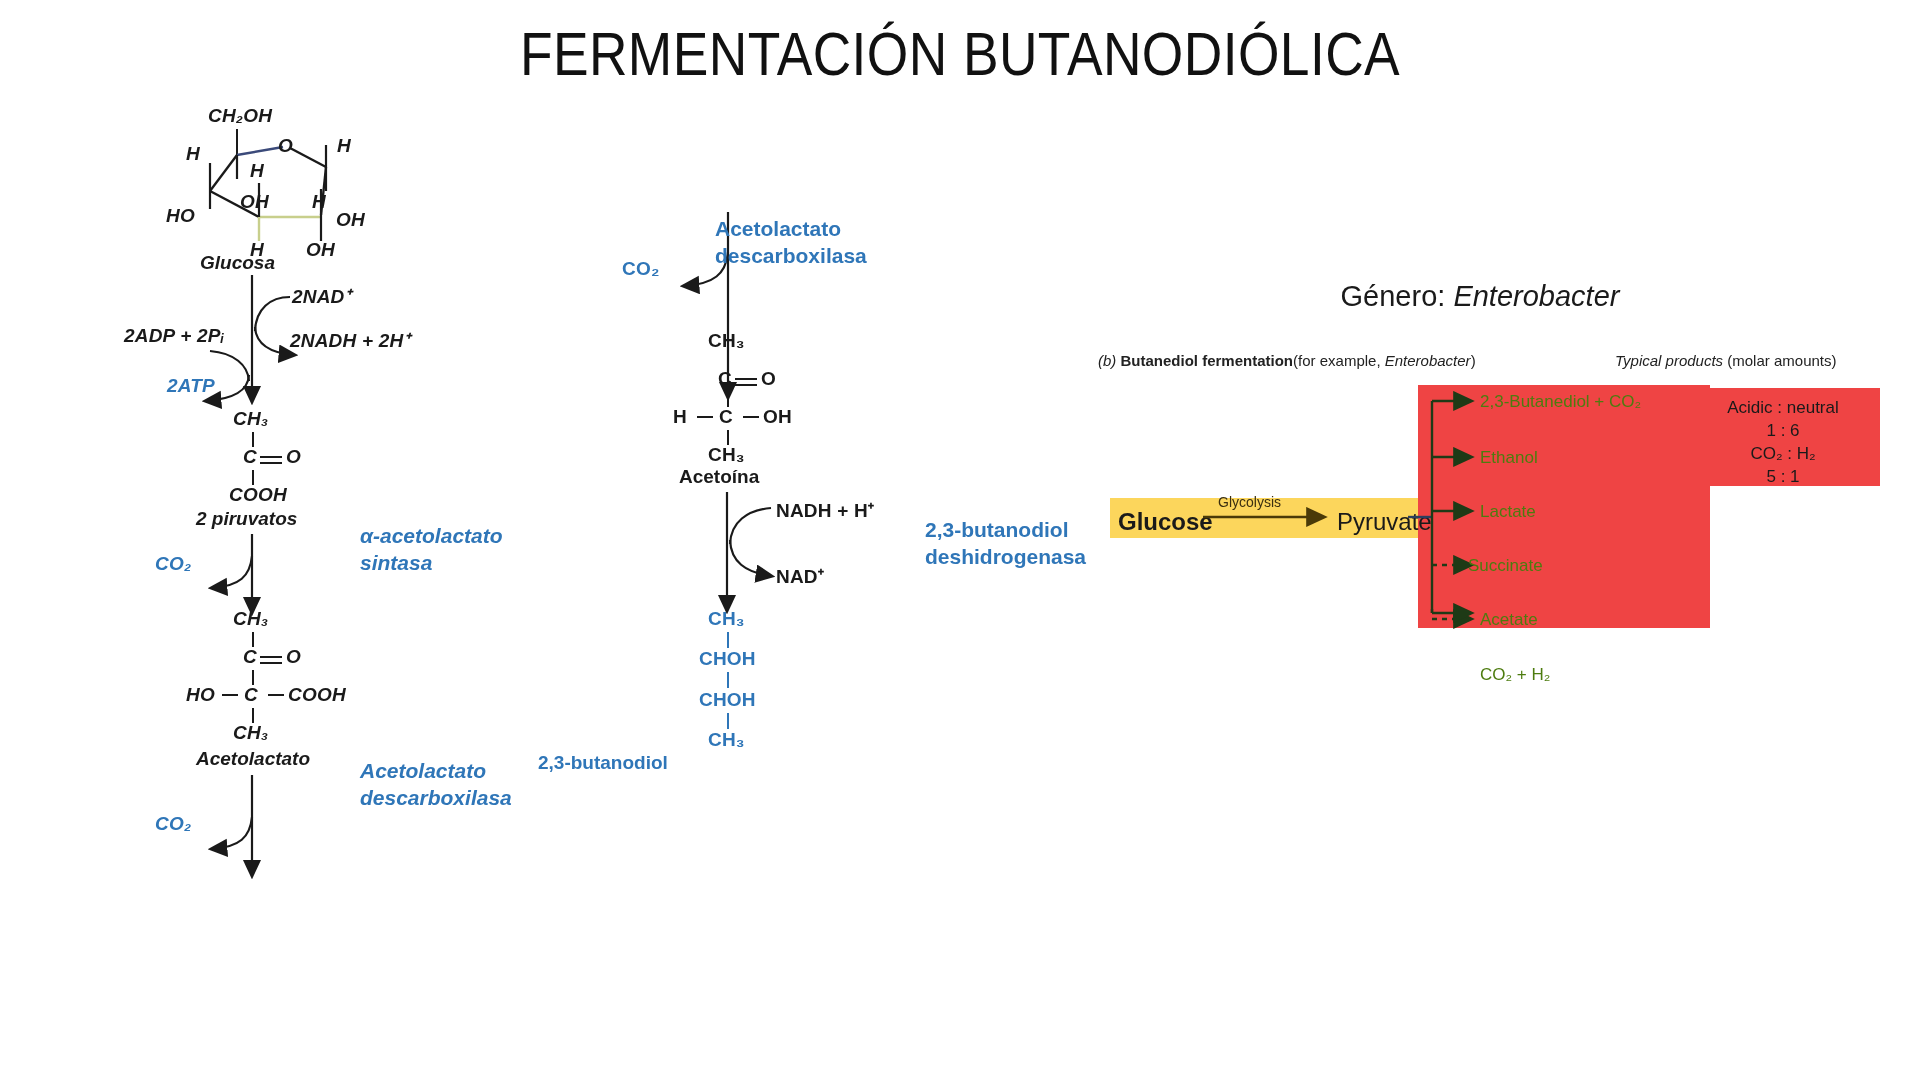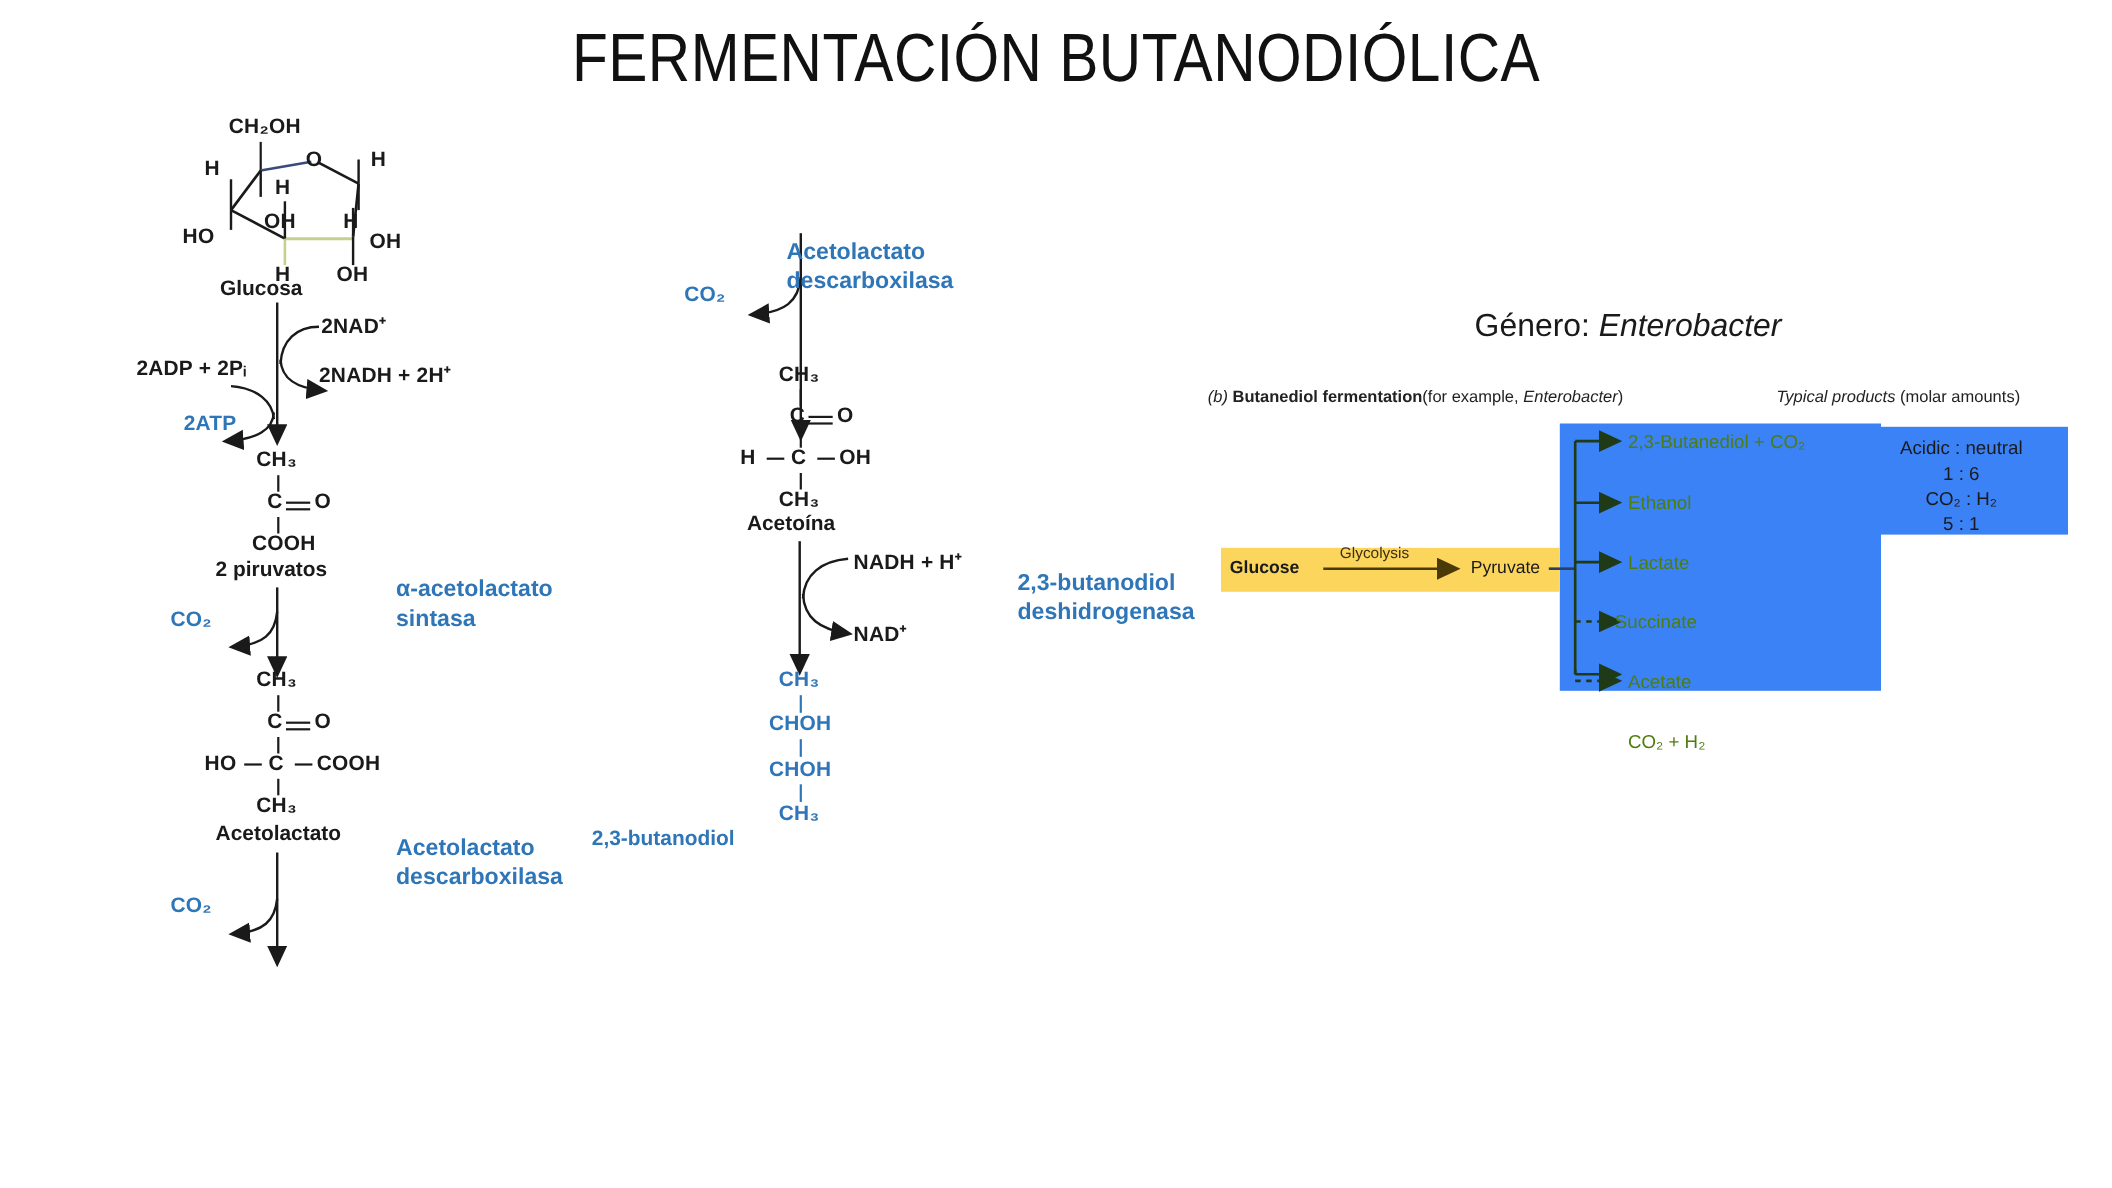--- a/index.html
+++ b/index.html
@@ -89,59 +89,59 @@
   .figcap {
     font-family: "Liberation Sans", sans-serif;
     font-size: 15px;
     color: #222;
     white-space: nowrap;
   }
   .figcap .b { font-weight: bold; }
   .figcap .i { font-style: italic; }
 
   .greenbox {
-    background: #3b82f6;
+    background: #ef4444;
   }
   .yellowbox {
     background: #fcd65c;
   }
   .prod {
     font-family: "Liberation Sans", sans-serif;
     font-size: 17px;
     color: #4d7c0f;
     white-space: nowrap;
   }
   .ratio {
     font-family: "Liberation Sans", sans-serif;
     font-size: 17px;
     color: #1a1a1a;
     text-align: center;
     line-height: 1.35;
     white-space: nowrap;
   }
   .gp-label {
     font-family: "Liberation Sans", sans-serif;
-    font-size: 16px;
+    font-size: 24px;
     color: #1a1a1a;
     white-space: nowrap;
   }
   .gp-label.bold { font-weight: bold; }
   .glyco-word {
     font-family: "Liberation Sans", sans-serif;
     font-size: 14px;
     color: #3a2f10;
     white-space: nowrap;
   }
 </style>
 </head>
 <body>
 
 <div class="abs" id="slide-title">FERMENTACIÓN BUTANODIÓLICA</div>
 
-<div class="abs" style="left:0; top:0; width:600px; height:1080px;">
+<div class="abs" style="left:0; top:0; width:600px; height:1080px;font-style:italic;">
 
   <div class="abs" style="left:150px; top:105px; width:260px; height:180px;">
     <div class="abs chem" style="left:58px; top:0px;">CH₂OH</div>
 
     <div class="abs bond" style="left:86px; top:24px; height:26px;"></div>
 
     <svg class="abs" style="left:0; top:0;" width="260" height="180">
 
       <line x1="87" y1="50" x2="133" y2="42" stroke="#3b4a7a" stroke-width="2.4"></line>
       <line x1="140" y1="43" x2="176" y2="62" stroke="#1a1a1a" stroke-width="2.4"></line>

